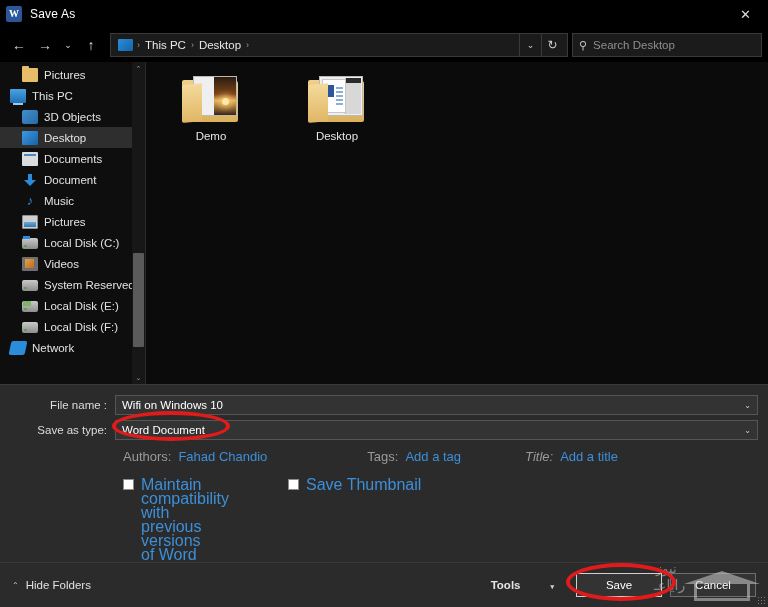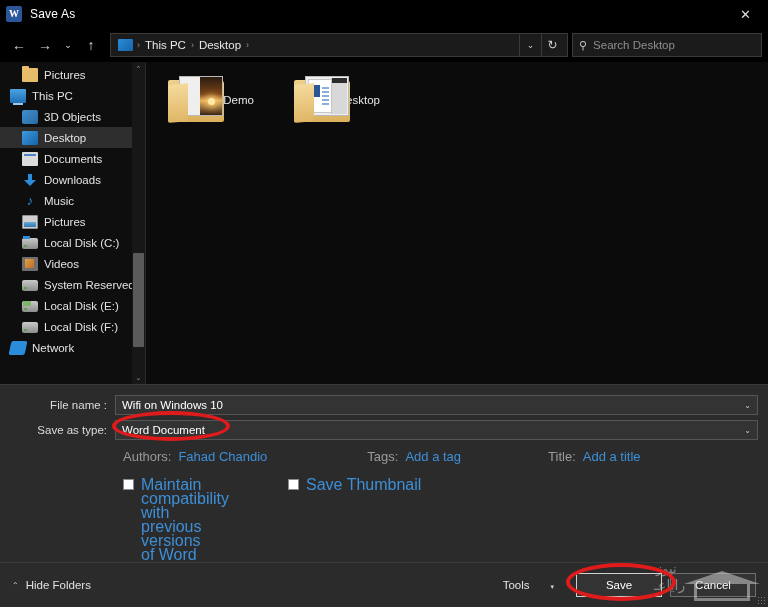--- a/index.html
+++ b/index.html
@@ -179,21 +179,21 @@
   }
 
   
   .filepane {
     flex: 1; background: #0b0b0b; position: relative;
     border-left: 1px solid #2a2a2a;
     padding: 14px 0 0 22px;
     display: flex; align-items: flex-start; gap: 40px;
   }
   .file-item {
-    width: 86px; display: flex; flex-direction: row;
+    width: 86px; display: flex; flex-direction: column;
     align-items: center; gap: 6px;
   }
   .folder-ico {
     width: 58px; height: 48px; position: relative;
   }
   .folder-back {
     position: absolute; left: 0; top: 4px;
     width: 56px; height: 42px;
     background: linear-gradient(#f0d08a,#dcb05c);
     border-radius: 2px 4px 2px 2px;
@@ -261,21 +261,21 @@
   .fchev { color: #cfcfcf; font-size: 8px; padding-left: 6px; }
 
   .meta-row {
     display: flex; align-items: center;
     margin-top: 9px; font-size: 13px;
   }
   .meta-lbl { color: #9a9a9a; padding-right: 7px; }
   .meta-val { color: #3d8fd8; }
   .meta-g1 { margin-left: 113px; }
   .meta-g2 { margin-left: 100px; }
-  .meta-g3 { margin-left: 87px; }
+  .meta-g3 { margin-left: 64px; font-style: italic; }
 
   .check-row { display: flex; margin-top: 14px; font-size: 16px; }
   .chk-group { display: flex; gap: 7px; align-items: flex-start; }
   .chk-group.g2 { margin-left: 85px; }
   .chkbox {
     width: 11px; height: 11px; flex: 0 0 11px;
     background: #ffffff; border: 1px solid #8b8b8b; margin-top: 1px;
   }
   .chk-lbl { color: #3d8fd8; line-height: 14px; }
   .chk-lbl.narrow { width: 62px; }
@@ -287,22 +287,22 @@
     display: flex; align-items: center;
     padding: 0 12px; position: relative;
   }
   .hide-folders {
     display: flex; align-items: center; gap: 7px;
     font-size: 11.5px; color: #e0e0e0;
   }
   .hf-caret { font-size: 8px; color: #cfcfcf; }
   .footer-spacer { flex: 1; }
   .tools-btn {
-    display: flex; align-items: flex-end; gap: 21px;
-    font-size: 11.5px; color: #e4e4e4; padding-right: 14px;
+    display: flex; align-items: flex-end; gap: 30px;
+    font-size: 11.5px; color: #e4e4e4; padding-right: 14px; font-weight: bold;
   }
   .btn {
     width: 86px; height: 24px; background: #333333;
     border: 1px solid #6e6e6e; color: #ffffff;
     font-size: 11.5px; display: flex;
     align-items: center; justify-content: center;
     margin-left: 8px;
   }
   .btn.primary { border-color: #d0d0d0; }
 
@@ -408,21 +408,21 @@
         <div class="side-item indent2 selected">
           <span class="si-ico ic-desktop"></span>
           <span>Desktop</span>
         </div>
         <div class="side-item indent2">
           <span class="si-ico ic-doc"></span>
           <span>Documents</span>
         </div>
         <div class="side-item indent2">
           <span class="si-ico ic-down"></span>
-          <span>Downloads</span>
+          <span>Document</span>
         </div>
         <div class="side-item indent2">
           <span class="si-ico ic-music">♪</span>
           <span>Music</span>
         </div>
         <div class="side-item indent2">
           <span class="si-ico ic-pics"></span>
           <span>Pictures</span>
         </div>
         <div class="side-item indent2">

